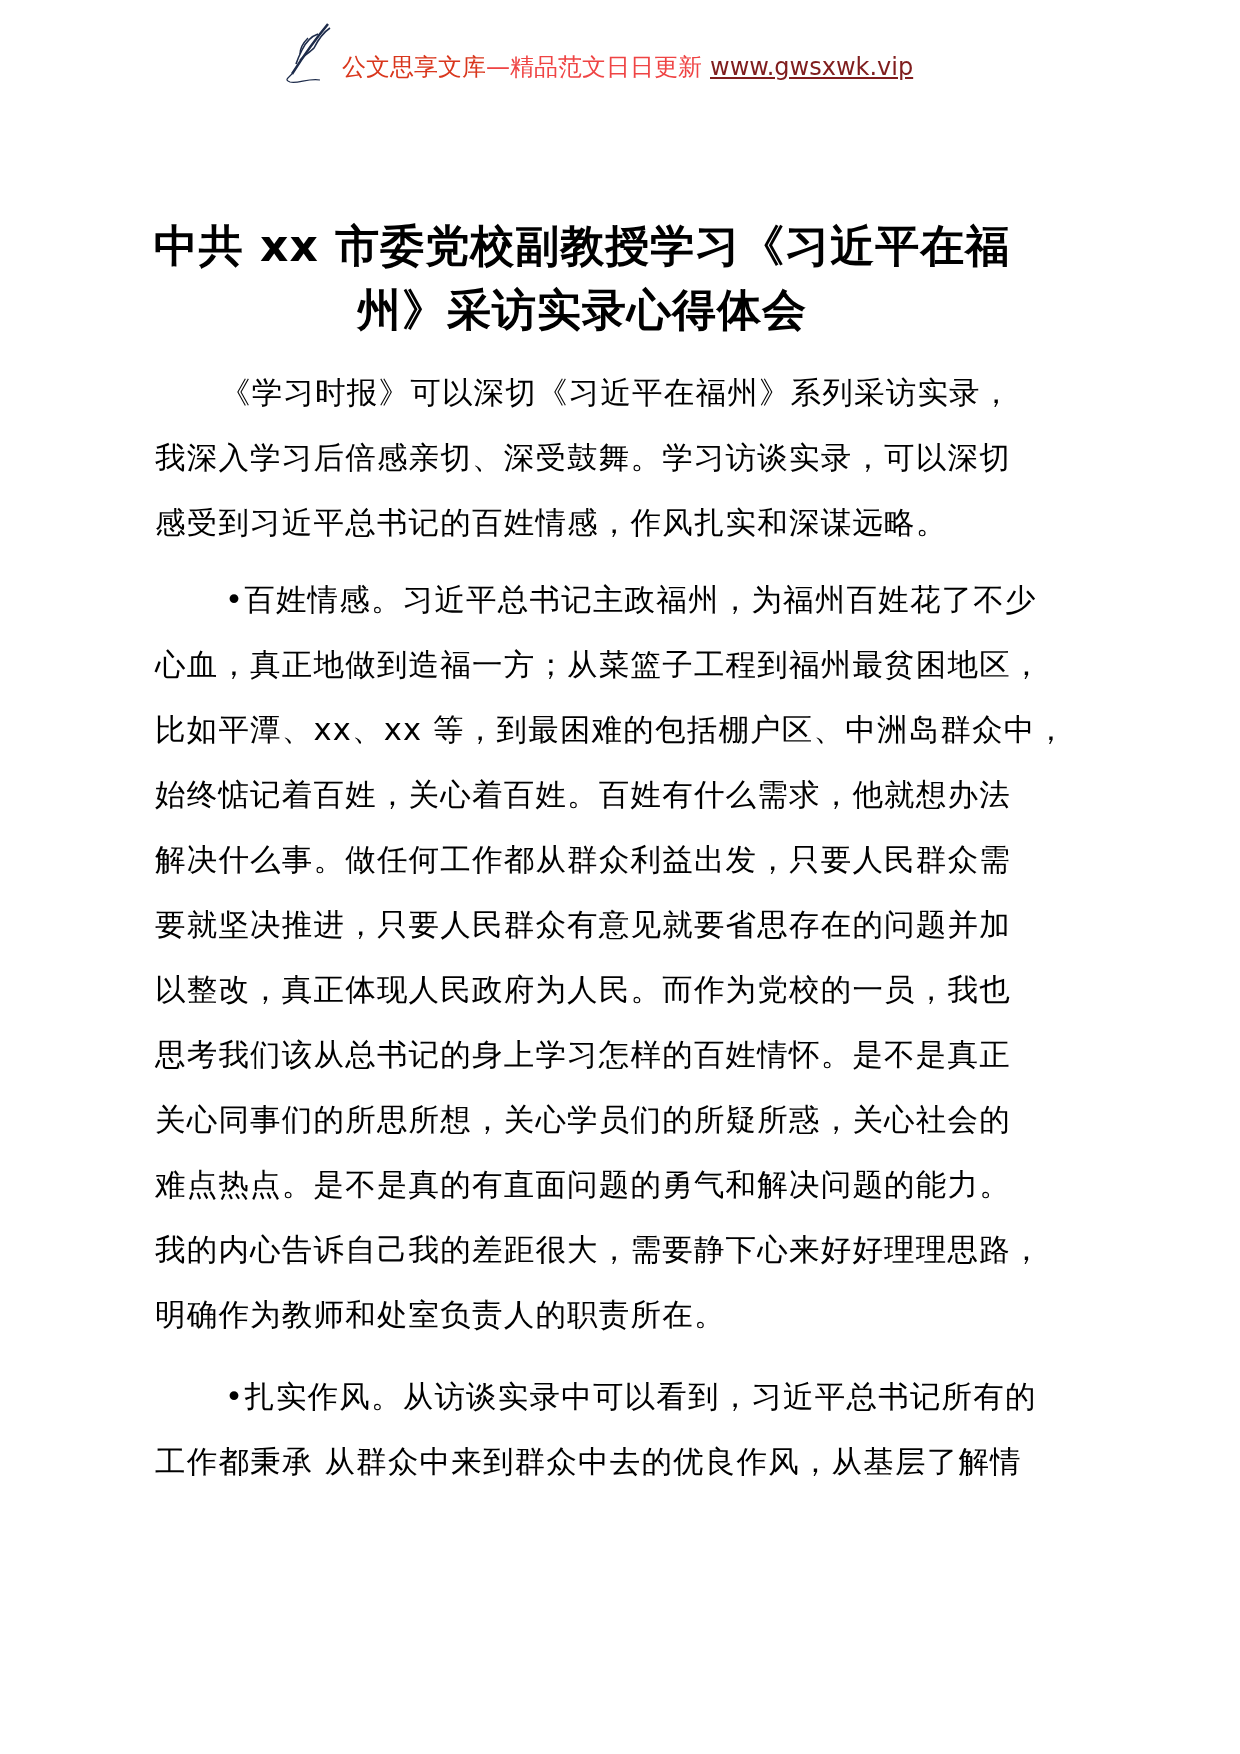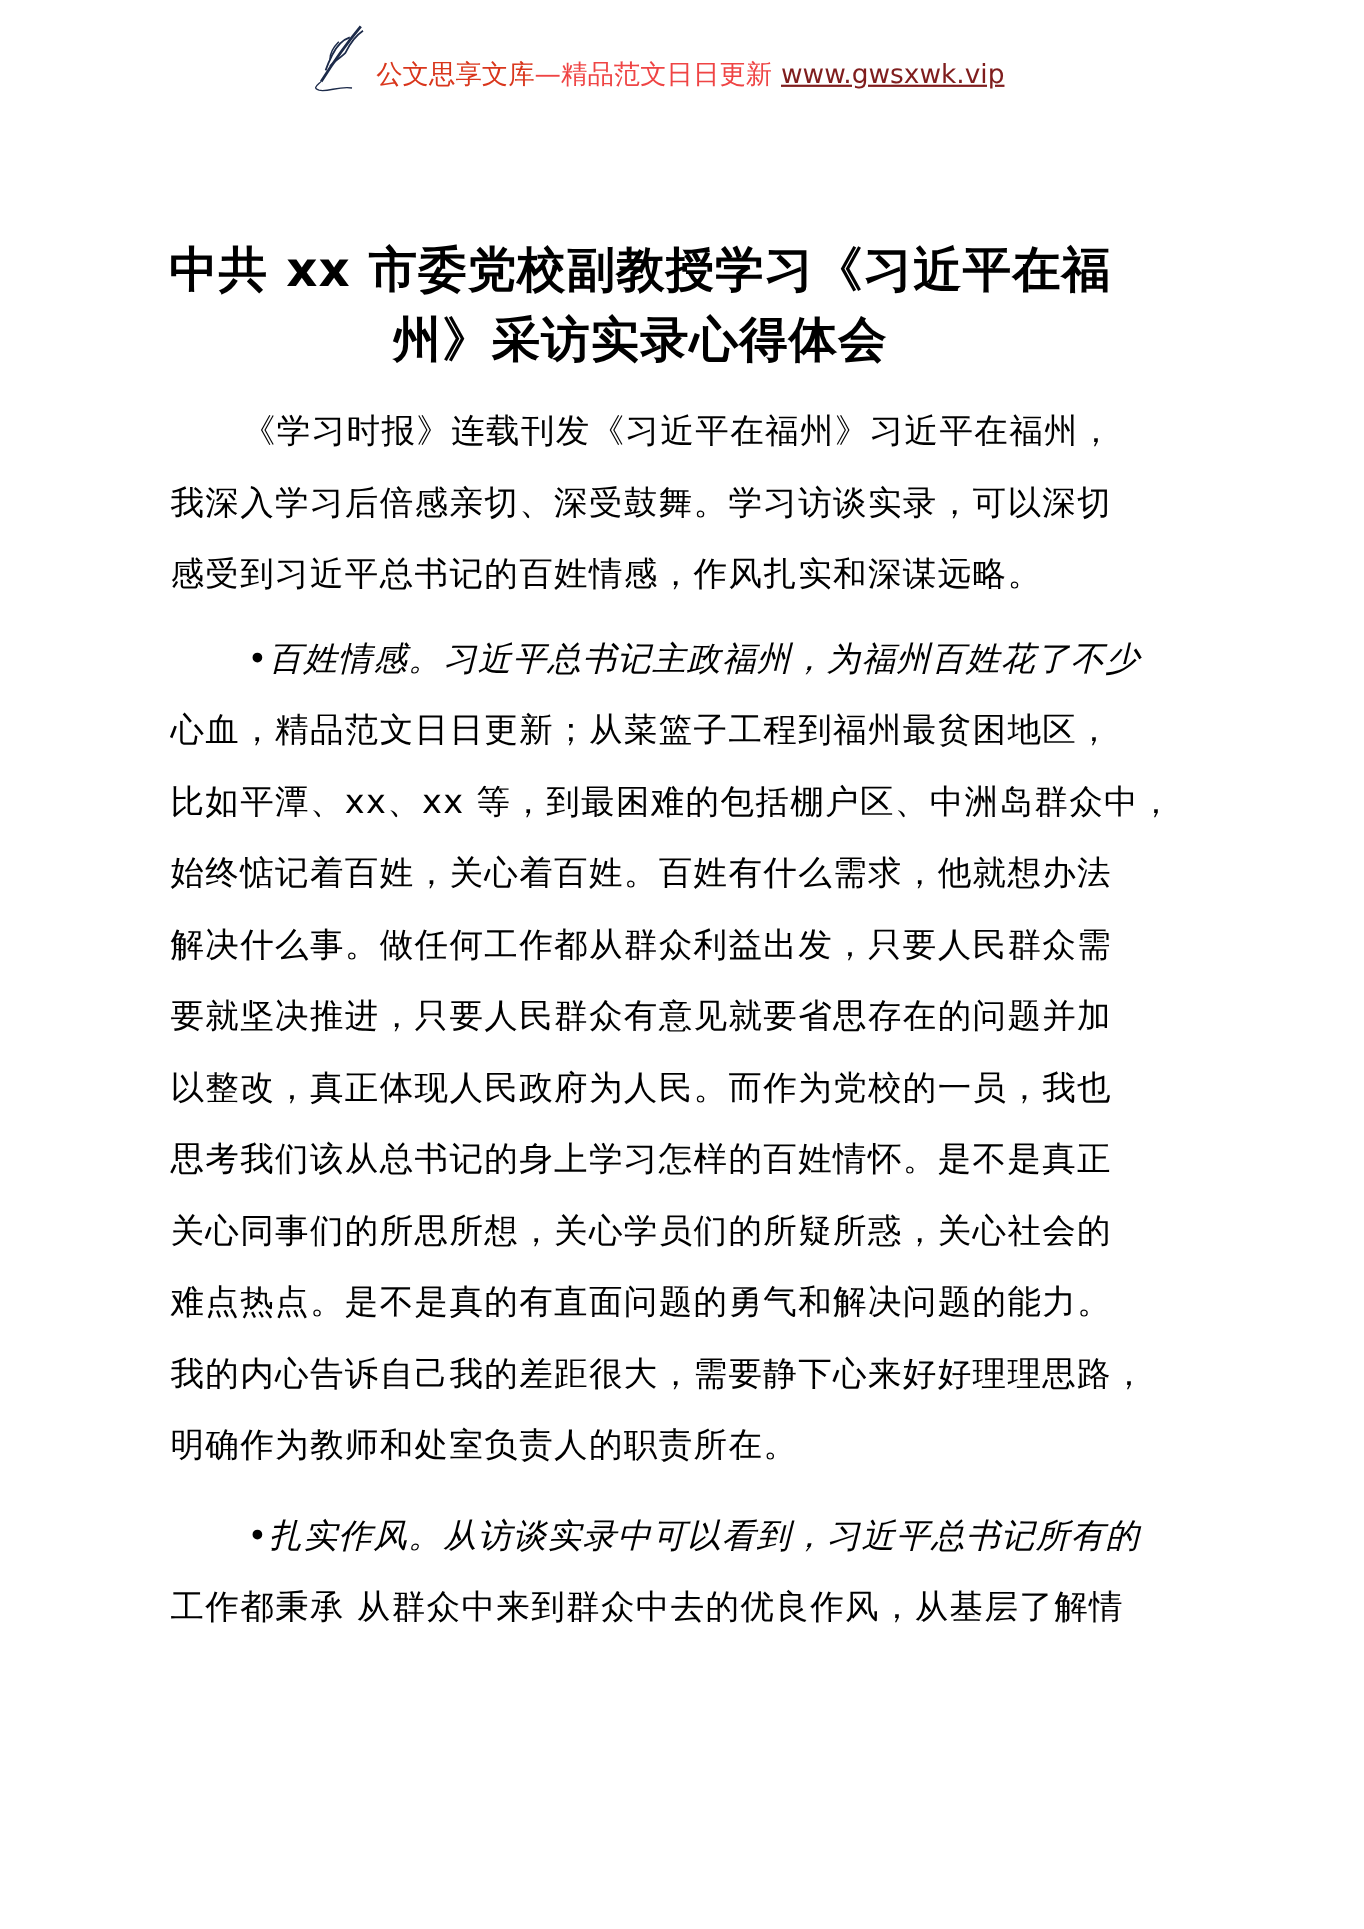--- a/index.html
+++ b/index.html
@@ -72,21 +72,20 @@
       display: block;
       height: 65px;
       line-height: 65px;
       white-space: nowrap;
     }
     .indent {
       padding-left: 65px;
     }
     .bullet-indent {
       padding-left: 70px;
-      font-style: italic;
     }
     #p1 { top: 360px; }
     #p2 { top: 567px; }
     #p3 { top: 1364px; }
   </style>
 </head>
 <body>
 
 <div class="header">
   <svg class="logo" viewBox="0 0 60 62">
@@ -100,28 +99,28 @@
     <span class="brand">公文思享文库</span><span class="slogan">—精品范文日日更新</span><a class="site-link">www.gwsxwk.vip</a>
   </div>
 </div>
 
 <div class="title">
   <span class="line">中共 xx 市委党校副教授学习《习近平在福</span>
   <span class="line">州》采访实录心得体会</span>
 </div>
 
 <div class="body-text" id="p1">
-  <span class="line indent">《学习时报》连载刊发《习近平在福州》习近平在福州，</span>
+  <span class="line indent">《学习时报》可以深切《习近平在福州》系列采访实录，</span>
   <span class="line">我深入学习后倍感亲切、深受鼓舞。学习访谈实录，可以深切</span>
   <span class="line">感受到习近平总书记的百姓情感，作风扎实和深谋远略。</span>
 </div>
 
 <div class="body-text" id="p2">
   <span class="line bullet-indent"><span>•</span><span>百姓情感。习近平总书记主政福州，为福州百姓花了不少</span></span>
-  <span class="line">心血，精品范文日日更新；从菜篮子工程到福州最贫困地区，</span>
+  <span class="line">心血，真正地做到造福一方；从菜篮子工程到福州最贫困地区，</span>
   <span class="line">比如平潭、xx、xx 等，到最困难的包括棚户区、中洲岛群众中，</span>
   <span class="line">始终惦记着百姓，关心着百姓。百姓有什么需求，他就想办法</span>
   <span class="line">解决什么事。做任何工作都从群众利益出发，只要人民群众需</span>
   <span class="line">要就坚决推进，只要人民群众有意见就要省思存在的问题并加</span>
   <span class="line">以整改，真正体现人民政府为人民。而作为党校的一员，我也</span>
   <span class="line">思考我们该从总书记的身上学习怎样的百姓情怀。是不是真正</span>
   <span class="line">关心同事们的所思所想，关心学员们的所疑所惑，关心社会的</span>
   <span class="line">难点热点。是不是真的有直面问题的勇气和解决问题的能力。</span>
   <span class="line">我的内心告诉自己我的差距很大，需要静下心来好好理理思路，</span>
   <span class="line">明确作为教师和处室负责人的职责所在。</span>

